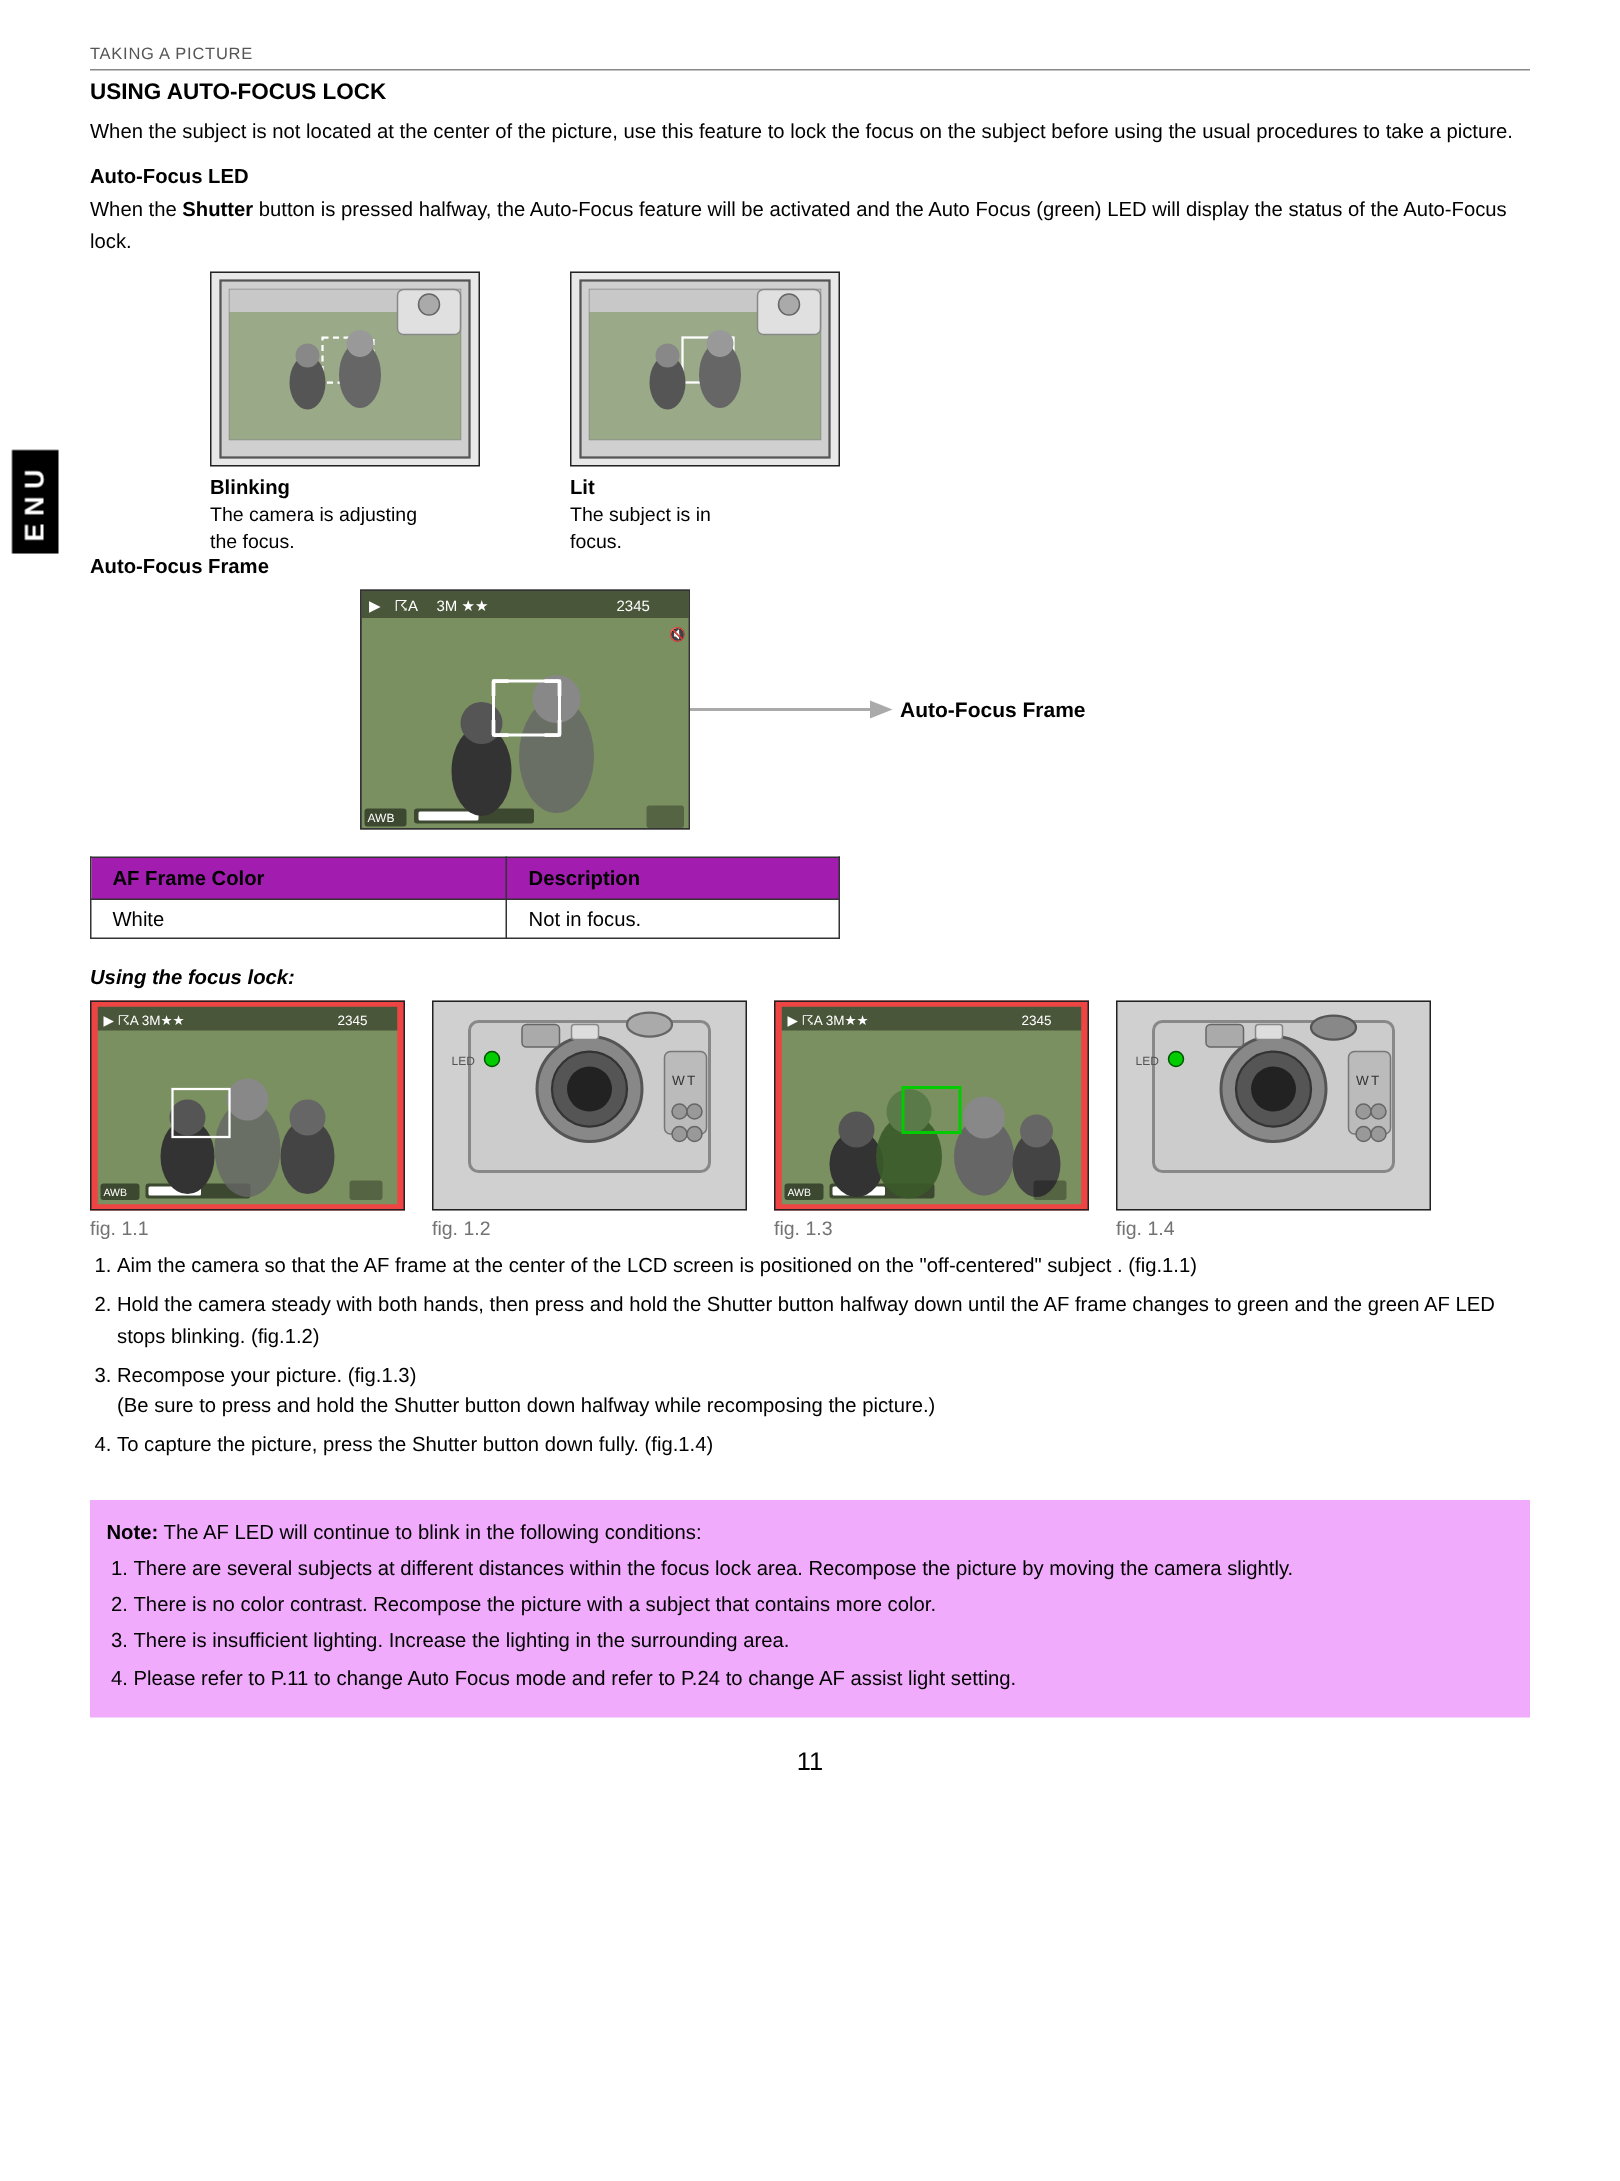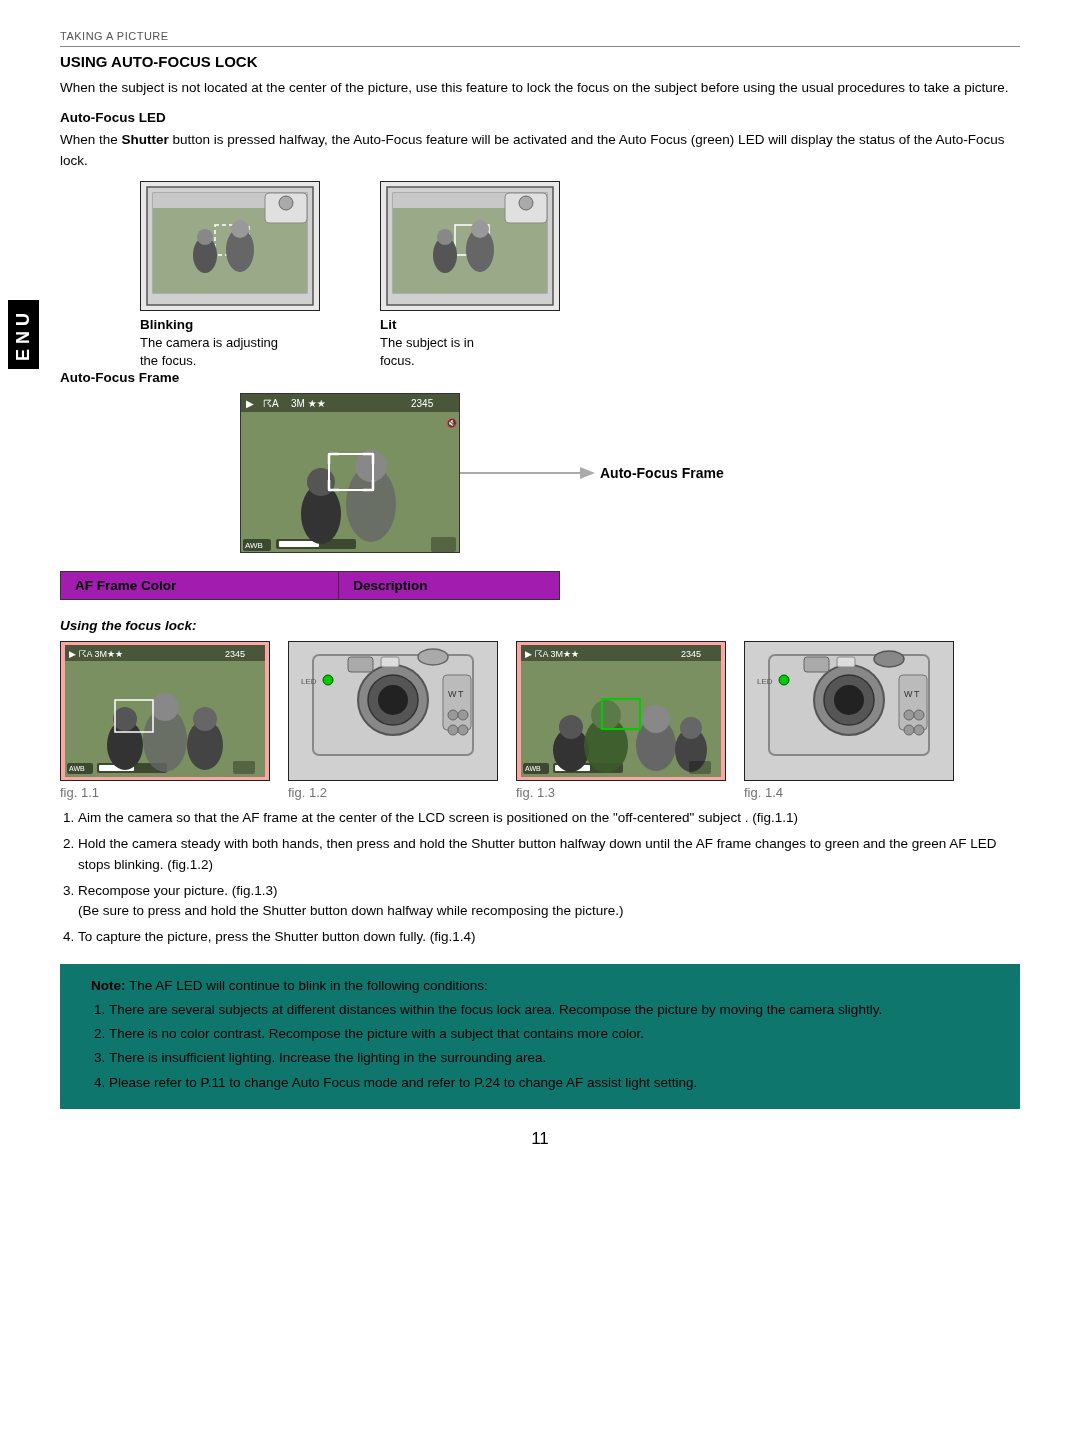--- a/index.html
+++ b/index.html
@@ -99,44 +99,44 @@
     }
     .focus-lock-item {
       display: flex;
       flex-direction: column;
       align-items: flex-start;
     }
     .focus-lock-image-box {
       width: 210px;
       height: 140px;
       border: 1.5px solid #222;
-      background: #fca5a5;
+      background: #ef4444;
       display: flex;
       align-items: center;
       justify-content: center;
       overflow: hidden;
       margin-bottom: 4px;
     }
     .fig-label {
       font-size: 13px;
       color: #737373;
     }
     .numbered-list {
       margin-left: 18px;
       margin-bottom: 12px;
     }
     .numbered-list li {
       margin-bottom: 6px;
       line-height: 1.5;
     }
     .note-box {
-      background: #0f766e;
+      background: #f0abfc;
       border: none;
-      padding: 12px 31px;
-      margin-top: 16px;
+      padding: 12px 11px;
+      margin-top: 26px;
       margin-bottom: 10px;
       line-height: 1.5;
     }
     .note-box .note-title {
       font-weight: bold;
     }
     .note-box ol {
       margin-left: 18px;
       margin-top: 4px;
     }
@@ -292,20 +292,24 @@
 
 <div class="table-container">
   <table class="af-table">
     <thead>
       <tr>
         <th>AF Frame Color</th>
         <th>Description</th>
       </tr>
     </thead>
     <tbody id="af-table-body">
+    <tr>
+          <td>White</td>
+          <td>Not in focus.</td>
+        </tr>
       </tbody>
   </table>
 </div>
 
 <div style="margin-top:14px; margin-bottom:8px;">
   <span style="font-style:italic; font-weight:bold;">Using the focus lock:</span>
 </div>
 
 <div class="focus-lock-images-row">
 

